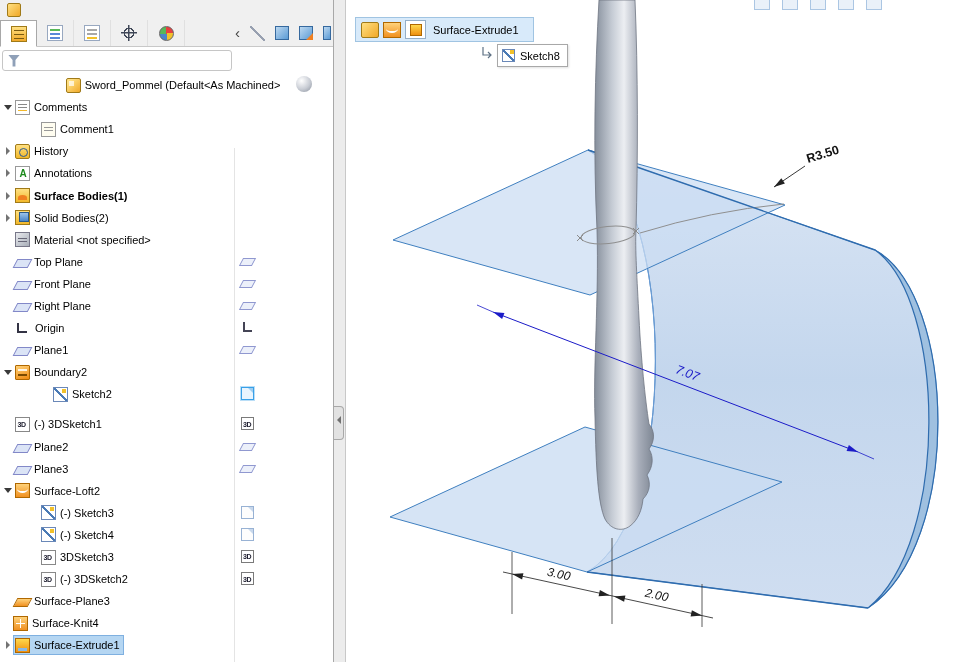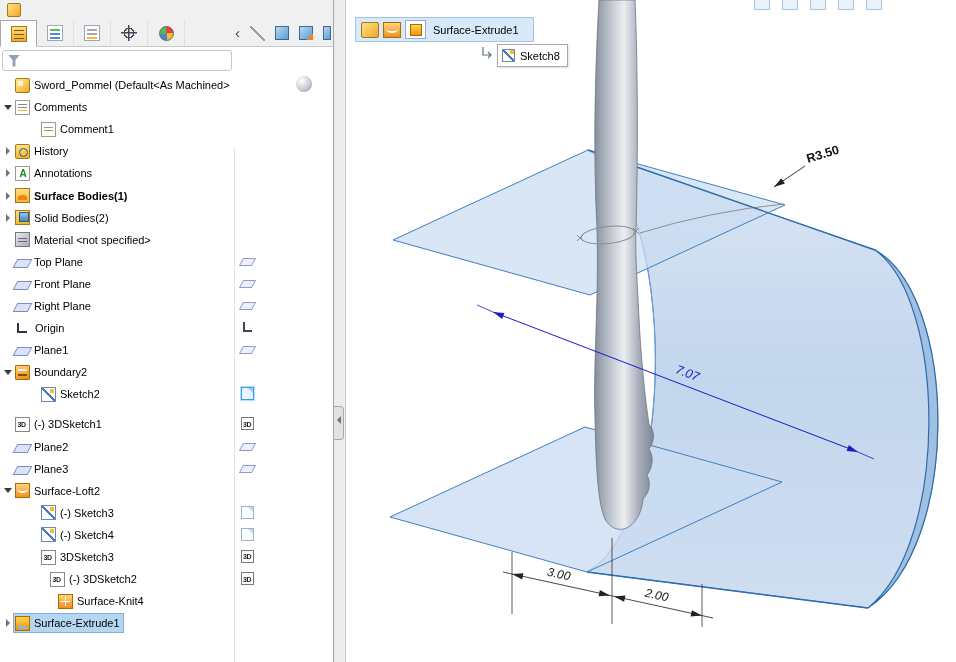--- a/index.html
+++ b/index.html
@@ -157,21 +157,21 @@
 
   <div id="filter-row">
     <span class="funnel"></span>
     <input id="filter-input" value="" placeholder="" style="">
   </div>
   <span id="appearance-sphere"></span>
 
   <div id="tree">
     <div id="col-divider"></div>
     <div id="tree-rows">
-        <div class="row" style="padding-left: 2px;">
+        <div class="row" style="padding-left: 2px; justify-content: center;">
     <span class="arrow"></span>
     <span class="grp">
       <span class="ic ic-part"></span>
       <span class="lbl">Sword_Pommel  (Default&lt;As Machined&gt;</span>
     </span>
 
   </div>
         <div class="row" style="padding-left: 2px;">
     <span class="arrow arr-e"></span>
     <span class="grp">
@@ -269,21 +269,21 @@
     <span class="mi mi-plane"></span>
   </div>
         <div class="row" style="padding-left: 2px;">
     <span class="arrow arr-e"></span>
     <span class="grp">
       <span class="ic ic-boundary"></span>
       <span class="lbl">Boundary2</span>
     </span>
 
   </div>
-        <div class="row" style="padding-left: 28px;">
+        <div class="row" style="padding-left: 40px;">
     <span class="arrow"></span>
     <span class="grp">
       <span class="ic ic-sketch"></span>
       <span class="lbl">Sketch2</span>
     </span>
     <span class="mi mi-sketch-sel"></span>
   </div>
         <div class="row" style=" margin-top: 8px;">
     <span class="arrow"></span>
     <span class="grp">
@@ -333,29 +333,37 @@
     <span class="mi mi-sketch"></span>
   </div>
         <div class="row" style="padding-left: 28px;">
     <span class="arrow"></span>
     <span class="grp">
       <span class="ic ic-sketch3d"></span>
       <span class="lbl">3DSketch3</span>
     </span>
     <span class="mi mi-sketch3d"></span>
   </div>
-        <div class="row" style="padding-left: 37px;">
+        <div class="row" style="padding-left: 28px;">
     <span class="arrow"></span>
     <span class="grp">
       <span class="ic ic-sketch3d"></span>
       <span class="lbl">(-) 3DSketch2</span>
     </span>
     <span class="mi mi-sketch3d"></span>
   </div>
-        <div class="row" style="padding-left: 6px; gap: 39px;">
+        <div class="row" style="padding-left: 2px;">
+    <span class="arrow"></span>
+    <span class="grp">
+      <span class="ic ic-surface-plane"></span>
+      <span class="lbl">Surface-Plane3</span>
+    </span>
+
+  </div>
+        <div class="row" style="padding-left: 0;">
     <span class="arrow"></span>
     <span class="grp">
       <span class="ic ic-surface-knit"></span>
       <span class="lbl">Surface-Knit4</span>
     </span>
 
   </div>
         <div class="row sel" style="padding-left: 2px;">
     <span class="arrow arr-c"></span>
     <span class="grp">

